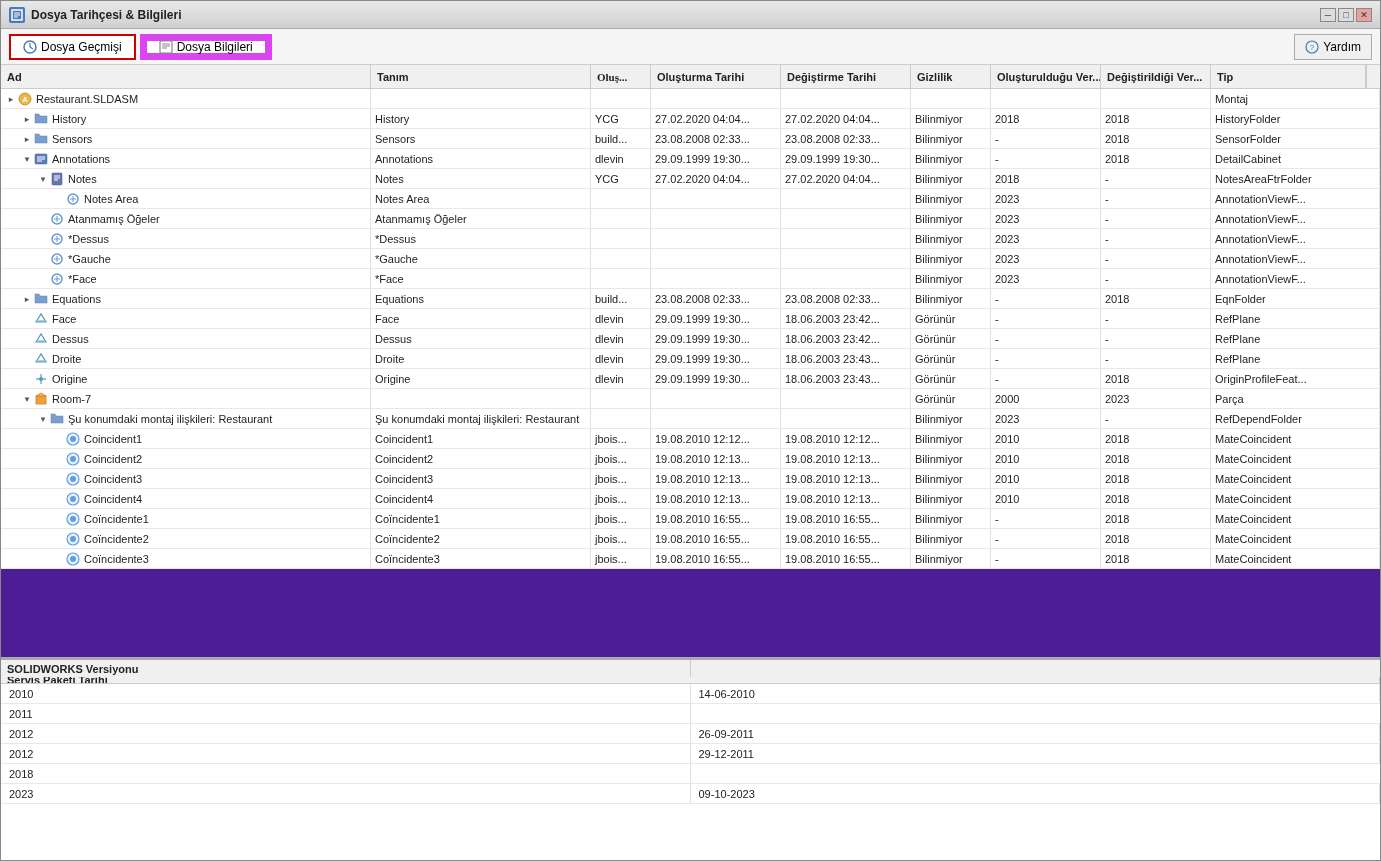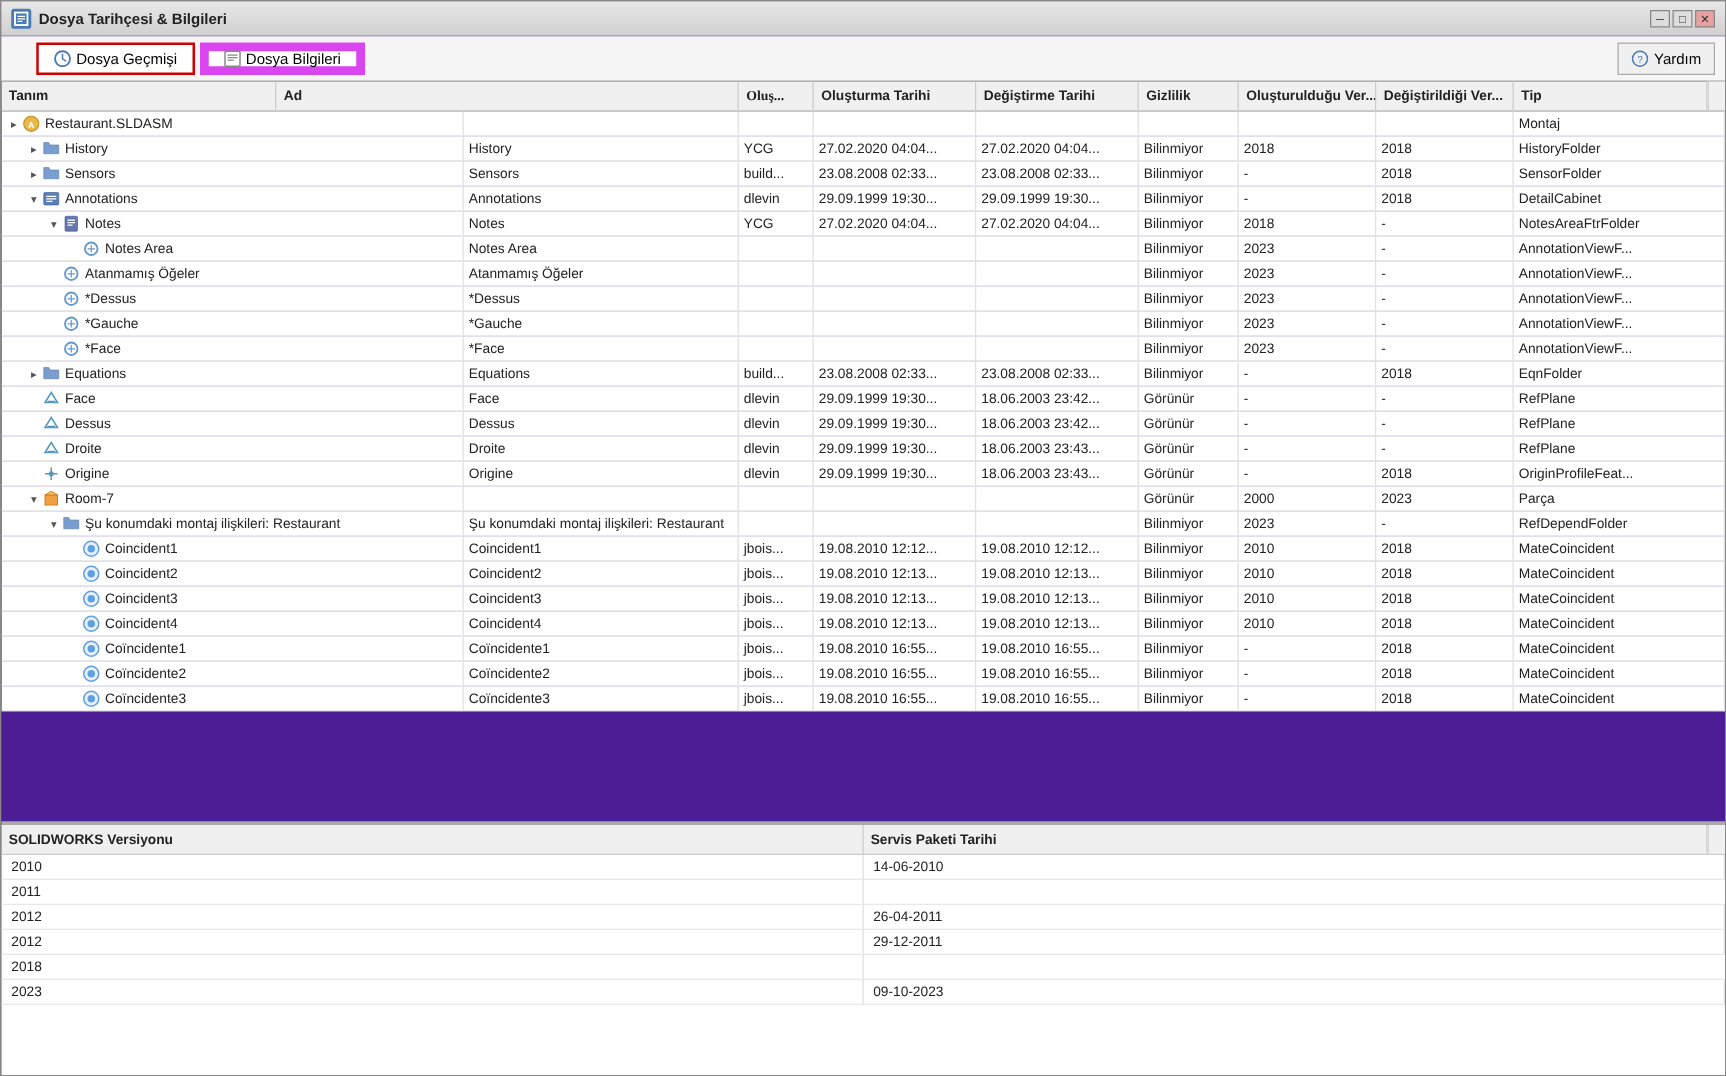--- a/index.html
+++ b/index.html
@@ -11,21 +11,21 @@
     .title-bar-left { display: flex; align-items: center; gap: 6px; }
     .title-icon { width: 16px; height: 16px; background: #4a7bb5; border-radius: 2px; display: flex; align-items: center; justify-content: center; color: white; font-size: 9px; }
     .title-text { font-size: 12px; font-weight: 600; color: #222; }
     .title-controls { display: flex; gap: 2px; }
     .title-btn { width: 16px; height: 14px; border: 1px solid #888; background: #ddd; cursor: pointer; display: flex; align-items: center; justify-content: center; font-size: 9px; color: #333; }
     .title-btn.close { background: #e8a0a0; }
     
     .toolbar { background: #f5f5f5; border-bottom: 1px solid #ccc; padding: 4px 8px; display: flex; align-items: center; justify-content: space-between; height: 36px; }
     .toolbar-left { display: flex; gap: 4px; }
     .tab-btn { padding: 3px 12px; border: 7px solid #d946ef; background: white; cursor: pointer; display: flex; align-items: center; gap: 4px; font-size: 12px; height: 26px; }
-    .tab-btn.active { border: 2px solid #cc0000; background: white; font-weight: 500; margin-left: 20px; }
+    .tab-btn.active { border: 2px solid #cc0000; background: white; font-weight: 500; }
     .help-btn { padding: 3px 10px; border: 1px solid #aaa; background: #f0f0f0; cursor: pointer; display: flex; align-items: center; gap: 4px; font-size: 12px; height: 26px; }
     
     .main-content { display: flex; flex-direction: column; flex: 1; overflow: hidden; }
     
     
     .upper-area { flex: 1; overflow: hidden; display: flex; flex-direction: column; border-bottom: 3px solid #aaa; }
     
     .table-header { display: flex; background: #f0f0f0; border-bottom: 1px solid #ccc; height: 24px; flex-shrink: 0; }
     .th { border-right: 1px solid #ccc; padding: 3px 6px; font-weight: 600; font-size: 11px; color: #222; display: flex; align-items: center; white-space: nowrap; overflow: hidden; }
     .th-ad { width: 370px; flex-shrink: 0; }
@@ -53,21 +53,21 @@
     .cell-degistiril { width: 110px; flex-shrink: 0; }
     .cell-tip { flex: 1; }
     
     .indent { display: inline-block; flex-shrink: 0; }
     .tree-expander { width: 12px; height: 12px; display: inline-flex; align-items: center; justify-content: center; font-size: 9px; color: #555; flex-shrink: 0; cursor: pointer; }
     .node-icon { width: 16px; height: 16px; display: inline-flex; align-items: center; justify-content: center; flex-shrink: 0; margin-right: 3px; }
     
     
     .lower-area { height: 200px; display: flex; flex-direction: column; flex-shrink: 0; }
     
-    .lower-header { display: flex; background: #f0f0f0; border-bottom: 1px solid #ccc; height: 24px; flex-shrink: 0; }
+    .lower-header { display: flex; background: #f0f0f0; border-bottom: 1px solid #ccc; height: 24px; flex-shrink: 0; flex-direction: column; }
     .lower-body { overflow-y: auto; flex: 1; background: white; }
     
     .lower-row { display: flex; height: 20px; border-bottom: 1px solid #e8e8e8; }
     .lower-cell { padding: 2px 8px; font-size: 11px; color: #222; border-right: 1px solid #e0e0e0; display: flex; align-items: center; }
     .lower-cell-version { width: 50%; }
     .lower-cell-date { flex: 1; }
     
     .scrollbar-placeholder { width: 14px; background: #f0f0f0; border-left: 1px solid #ccc; flex-shrink: 0; }
     
     
@@ -122,22 +122,22 @@
           <text x="7" y="10" text-anchor="middle" font-size="8" fill="#4a7bb5">?</text>
         </svg>
       <span>Yardım</span>
     </button>
   </div>
 
   <div class="main-content">
 
     <div class="upper-area">
       <div class="table-header">
+        <div class="th th-ad">Ad</div>
         <div class="th th-tanim">Tanım</div>
-        <div class="th th-ad">Ad</div>
         <div class="th th-olus">Oluş...</div>
         <div class="th th-olustarma">Oluşturma Tarihi</div>
         <div class="th th-degistirme">Değiştirme Tarihi</div>
         <div class="th th-gizlilik">Gizlilik</div>
         <div class="th th-olusturul">Oluşturulduğu Ver...</div>
         <div class="th th-degistiril">Değiştirildiği Ver...</div>
         <div class="th th-tip">Tip</div>
         <div class="scrollbar-placeholder"></div>
       </div>
       <div class="table-body" id="table-body">
@@ -663,21 +663,21 @@
       <div class="lower-body" id="lower-body">
       <div class="lower-row">
             <div class="lower-cell lower-cell-version">2010</div>
             <div class="lower-cell lower-cell-date">14-06-2010</div>
           </div>
           <div class="lower-row">
             <div class="lower-cell lower-cell-version">2011</div>
           </div>
           <div class="lower-row">
             <div class="lower-cell lower-cell-version">2012</div>
-            <div class="lower-cell lower-cell-date">26-04-2011</div>
+            <div class="lower-cell lower-cell-date">26-09-2011</div>
           </div>
           <div class="lower-row">
             <div class="lower-cell lower-cell-version">2012</div>
             <div class="lower-cell lower-cell-date">29-12-2011</div>
           </div>
           <div class="lower-row">
             <div class="lower-cell lower-cell-version">2018</div>
           </div>
           <div class="lower-row">
             <div class="lower-cell lower-cell-version">2023</div>

